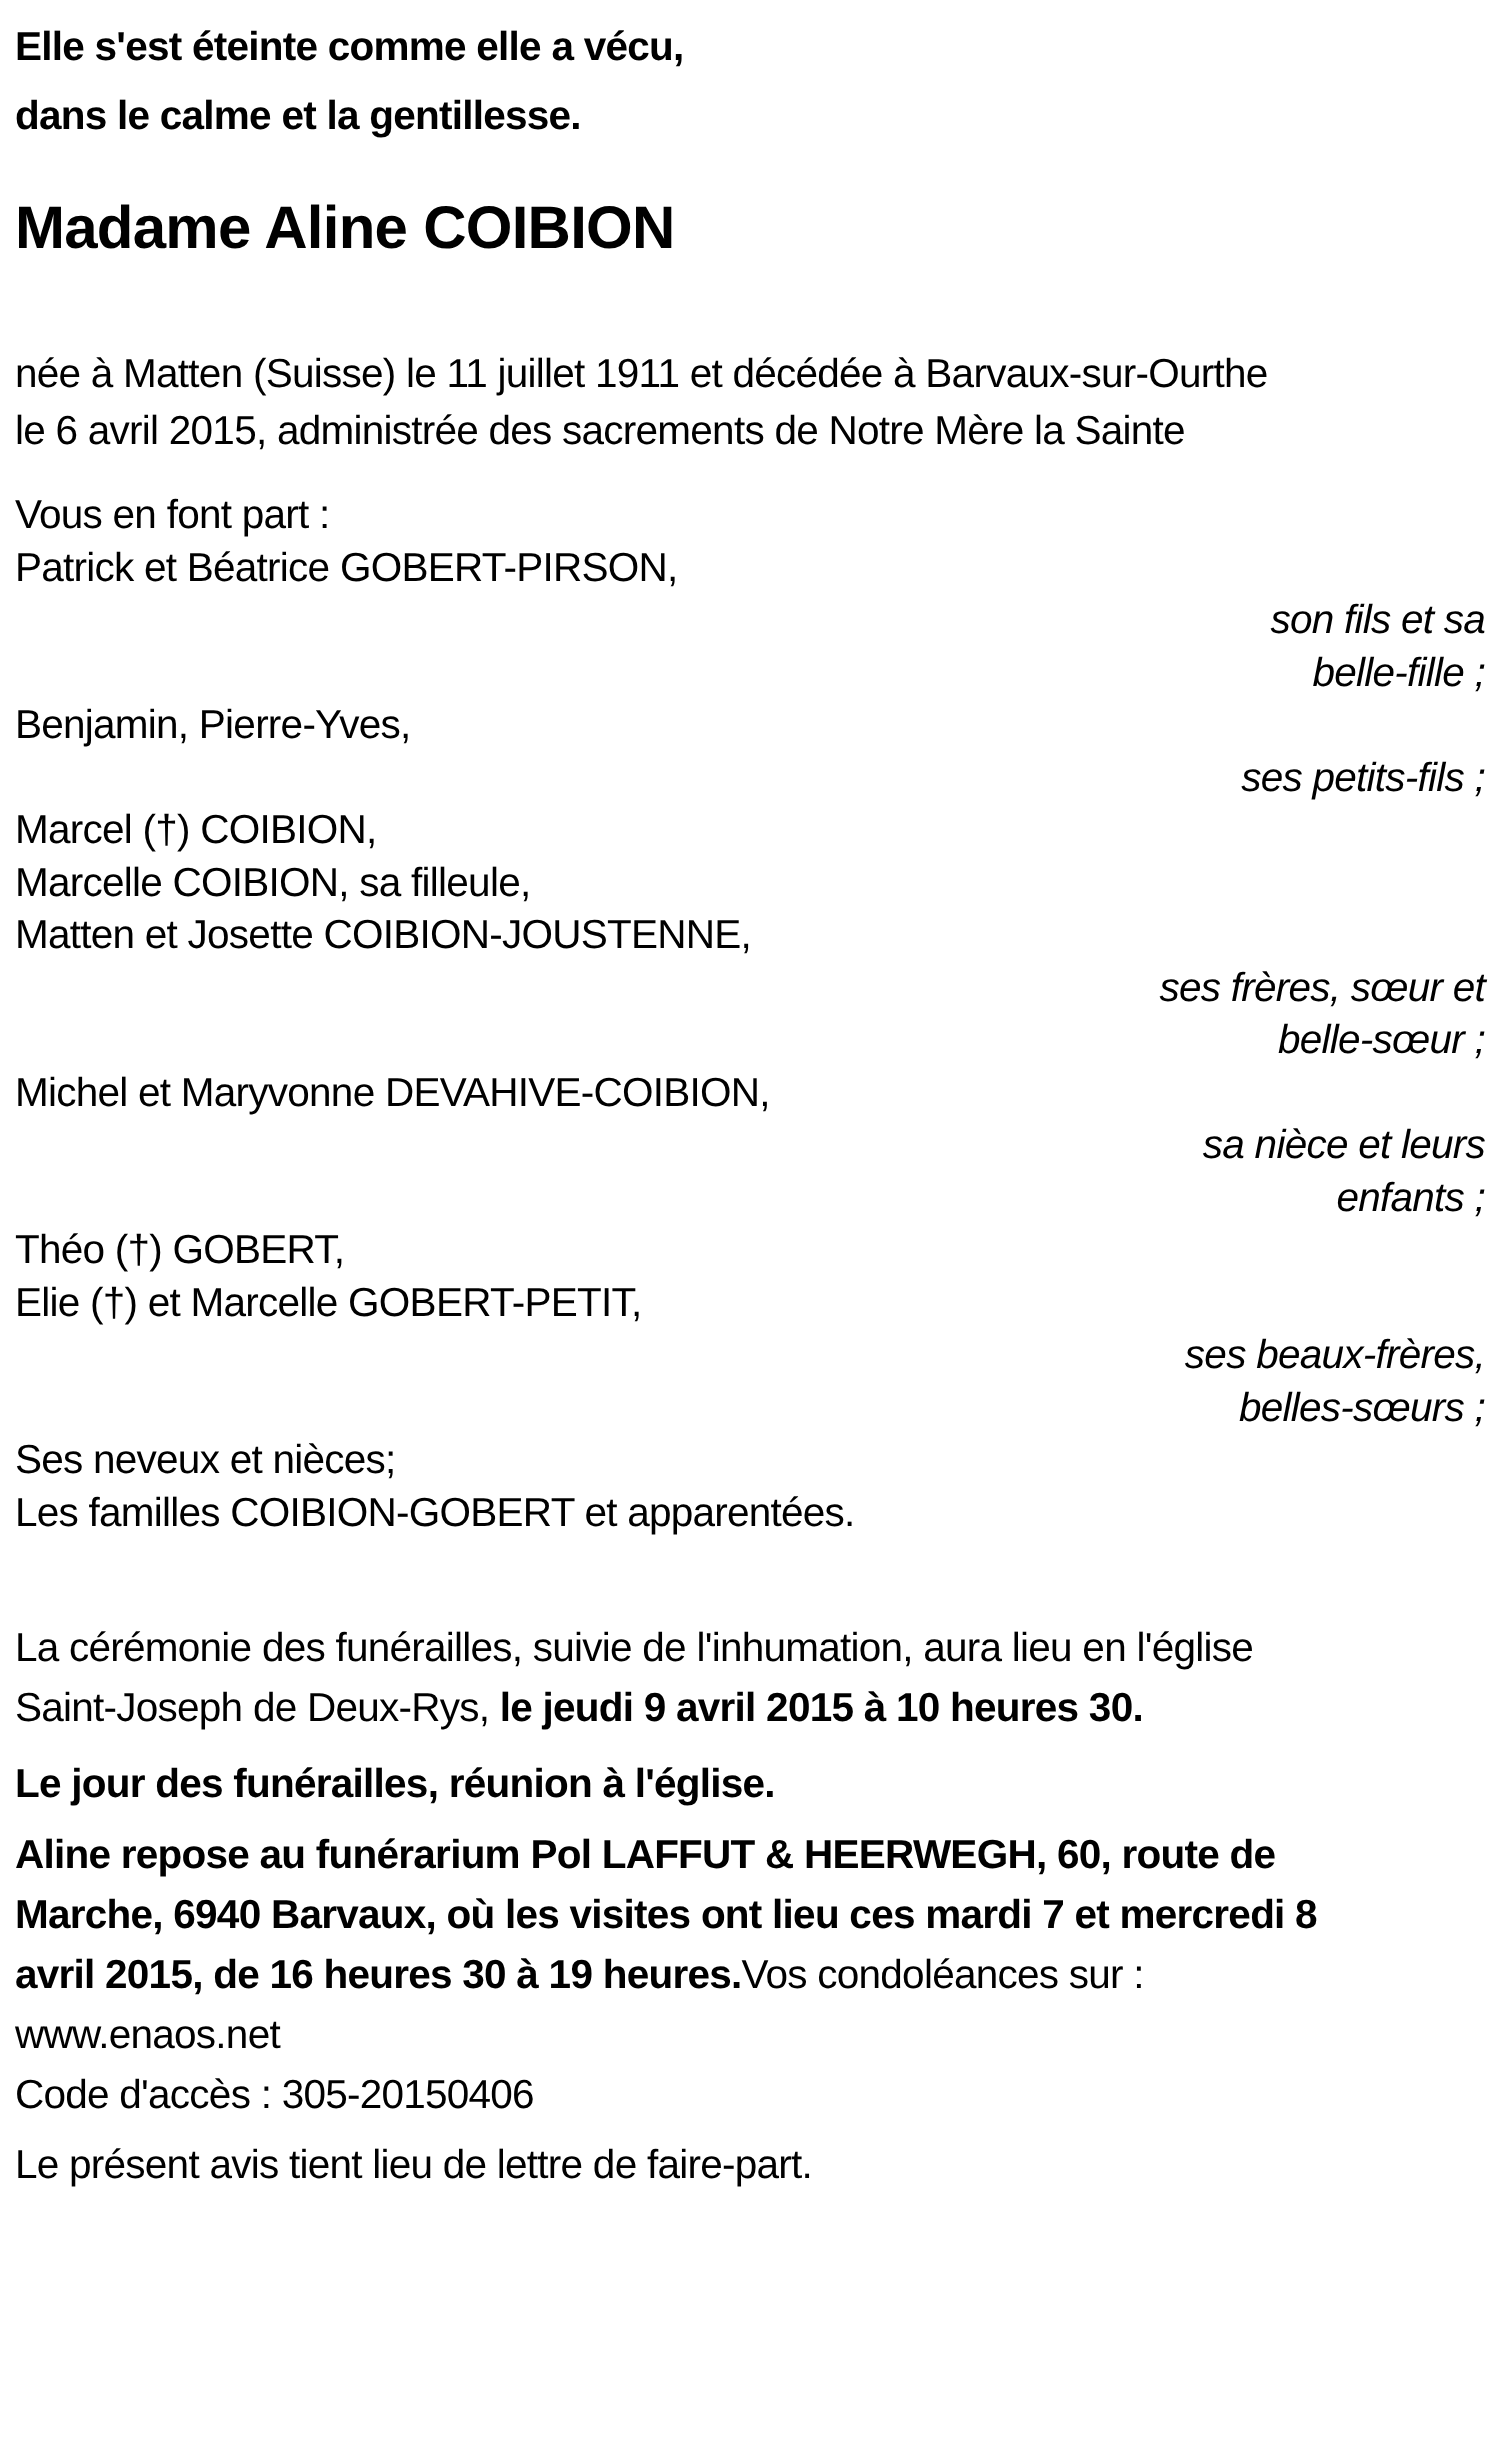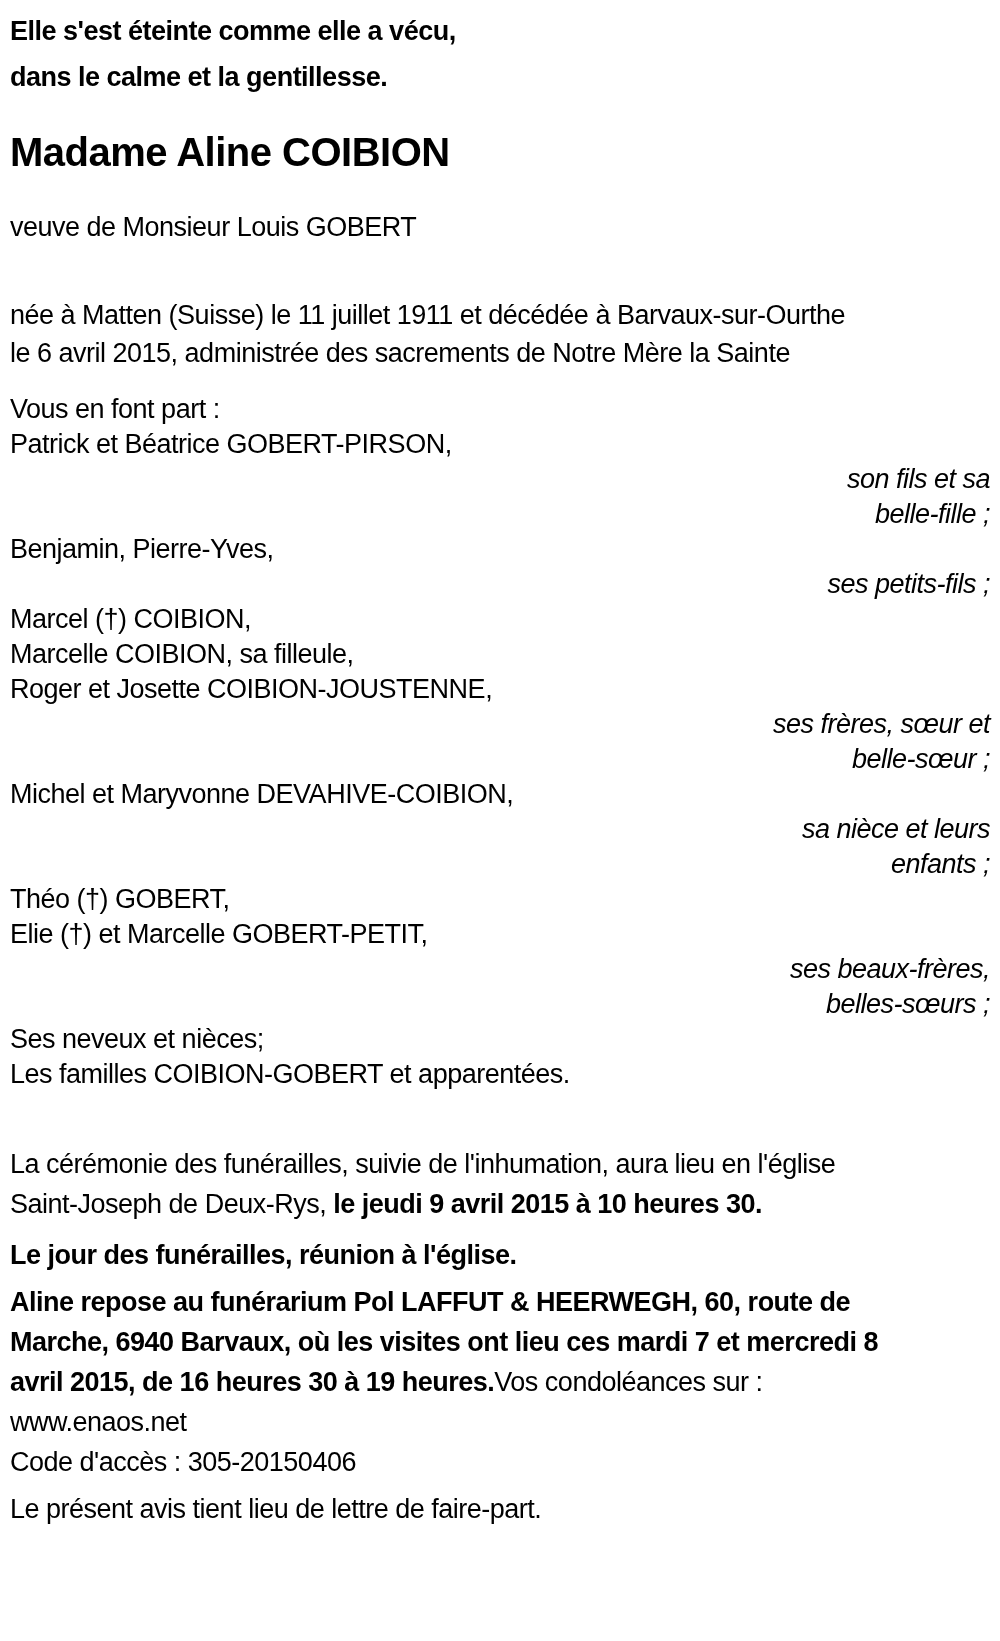--- a/index.html
+++ b/index.html
@@ -56,37 +56,36 @@
 
 <main class="notice">
 
   <section class="epitaph">
     <div class="line">Elle s'est éteinte comme elle a vécu,</div>
     <div class="line">dans le calme et la gentillesse.</div>
   </section>
 
   <h1 class="title">Madame Aline COIBION</h1>
 
-  <p class="widow line">veuve de Monsieur Louis GOBERT</p>
 
   <section class="life">
     <div class="line">née à Matten (Suisse) le 11 juillet 1911 et décédée à Barvaux-sur-Ourthe</div>
     <div class="line">le 6 avril 2015, administrée des sacrements de Notre Mère la Sainte</div>
   </section>
 
   <section class="family">
     <div class="line name">Vous en font part :</div>
     <div class="line name">Patrick et Béatrice GOBERT-PIRSON,</div>
     <div class="line relation">son fils et sa</div>
     <div class="line relation">belle-fille ;</div>
     <div class="line name">Benjamin, Pierre-Yves,</div>
     <div class="line relation">ses petits-fils ;</div>
     <div class="line name">Marcel (†) COIBION,</div>
     <div class="line name">Marcelle COIBION, sa filleule,</div>
-    <div class="line name">Roger et Josette COIBION-JOUSTENNE,</div>
+    <div class="line name">Matten et Josette COIBION-JOUSTENNE,</div>
     <div class="line relation">ses frères, sœur et</div>
     <div class="line relation">belle-sœur ;</div>
     <div class="line name">Michel et Maryvonne DEVAHIVE-COIBION,</div>
     <div class="line relation">sa nièce et leurs</div>
     <div class="line relation">enfants ;</div>
     <div class="line name">Théo (†) GOBERT,</div>
     <div class="line name">Elie (†) et Marcelle GOBERT-PETIT,</div>
     <div class="line relation">ses beaux-frères,</div>
     <div class="line relation">belles-sœurs ;</div>
     <div class="line name">Ses neveux et nièces;</div>

